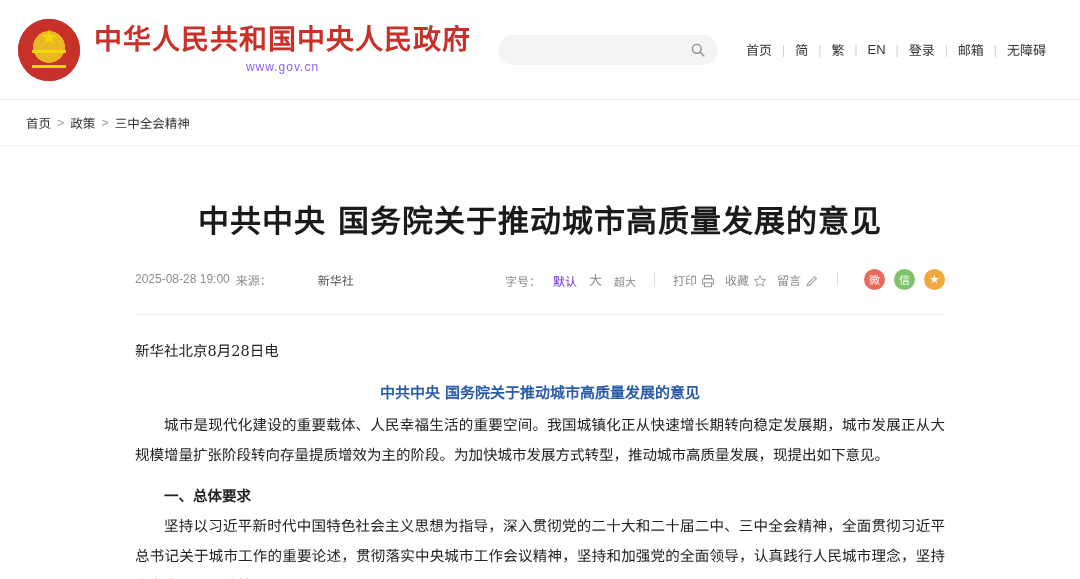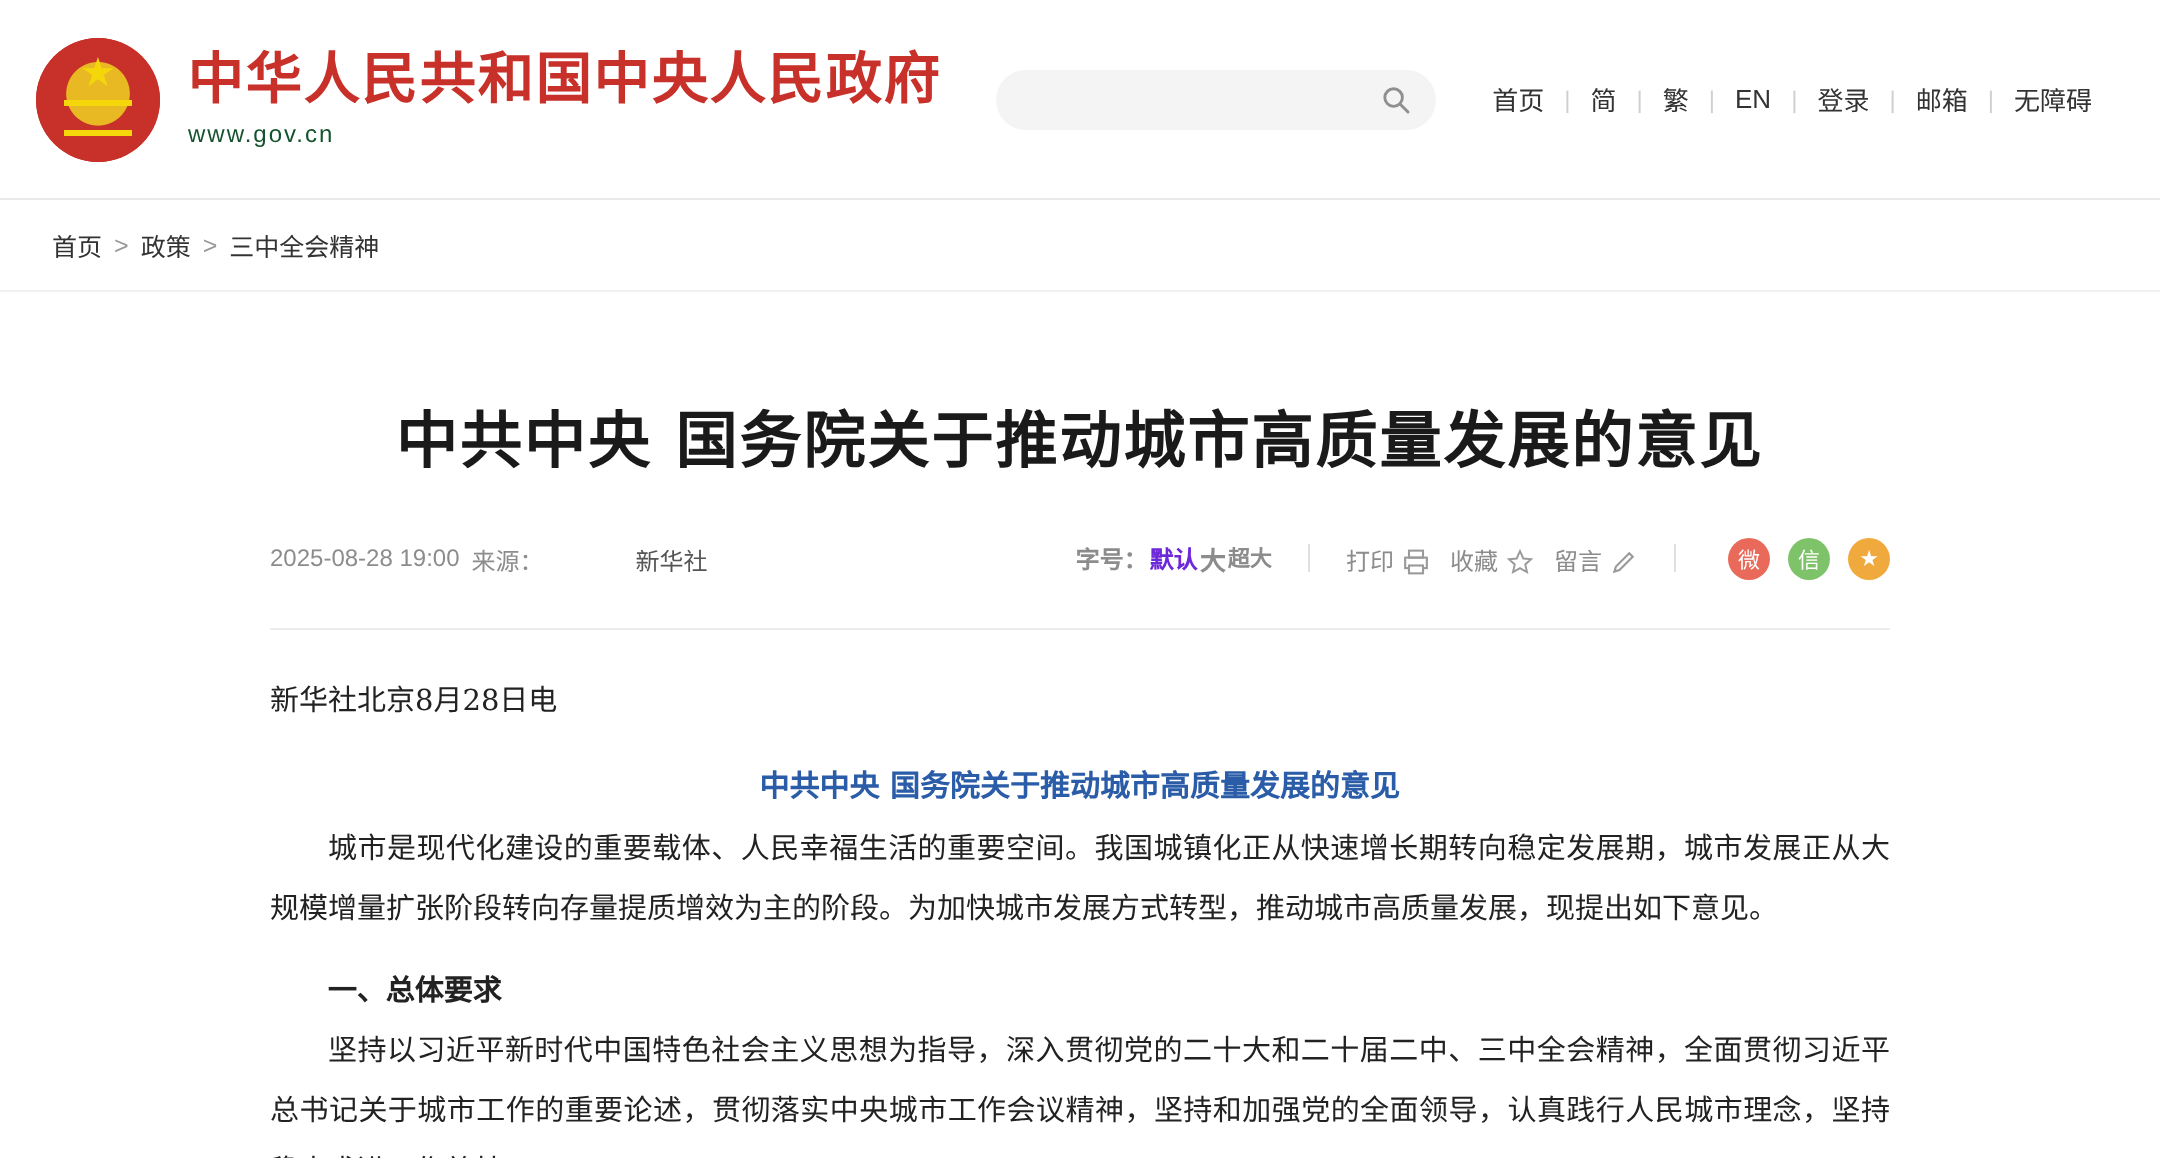--- a/index.html
+++ b/index.html
@@ -58,23 +58,24 @@
   }
   .brand-text { display: flex; flex-direction: column; gap: 4px; }
   .brand-title {
     color: #c8302a;
     font-size: 28px;
     font-weight: bold;
     letter-spacing: 1px;
     line-height: 1.1;
   }
   .brand-url {
-    color: #14532d;
+    color: #8b5cf6;
     font-size: 12px;
     letter-spacing: 1px;
+    text-align: center;
   }
 
   .header-right {
     margin-left: auto;
     display: flex;
     align-items: center;
     gap: 18px;
   }
   .search-box {
     width: 220px;
@@ -158,21 +159,21 @@
     padding-bottom: 26px;
   }
   .meta-left { display: flex; align-items: center; gap: 6px; }
   .meta-source-name { color: #555; margin-left: 40px; }
   .meta-center {
     margin-left: auto;
     display: flex;
     align-items: center;
     gap: 10px;
   }
-  .fontsize-group { display: flex; align-items: flex-start; gap: 1px; font-weight: bold; }
+  .fontsize-group { display: flex; align-items: flex-end; gap: 12px; }
   .fs-label { color: #8c8c8c; }
   .fs-opt { color: #8c8c8c; }
   .fs-opt.active { color: #6d28d9; }
   .fs-opt.mid { font-size: 13px; }
   .fs-opt.big { font-size: 11px; }
   .vline { width: 1px; height: 14px; background: #e0e0e0; margin: 0 8px; }
   .tool { display: flex; align-items: flex-end; gap: 4px; color: #8c8c8c; }
   .tool svg { width: 14px; height: 14px; }
   .meta-right { margin-left: 18px; display: flex; align-items: center; gap: 9px; }
   .share-circle {

